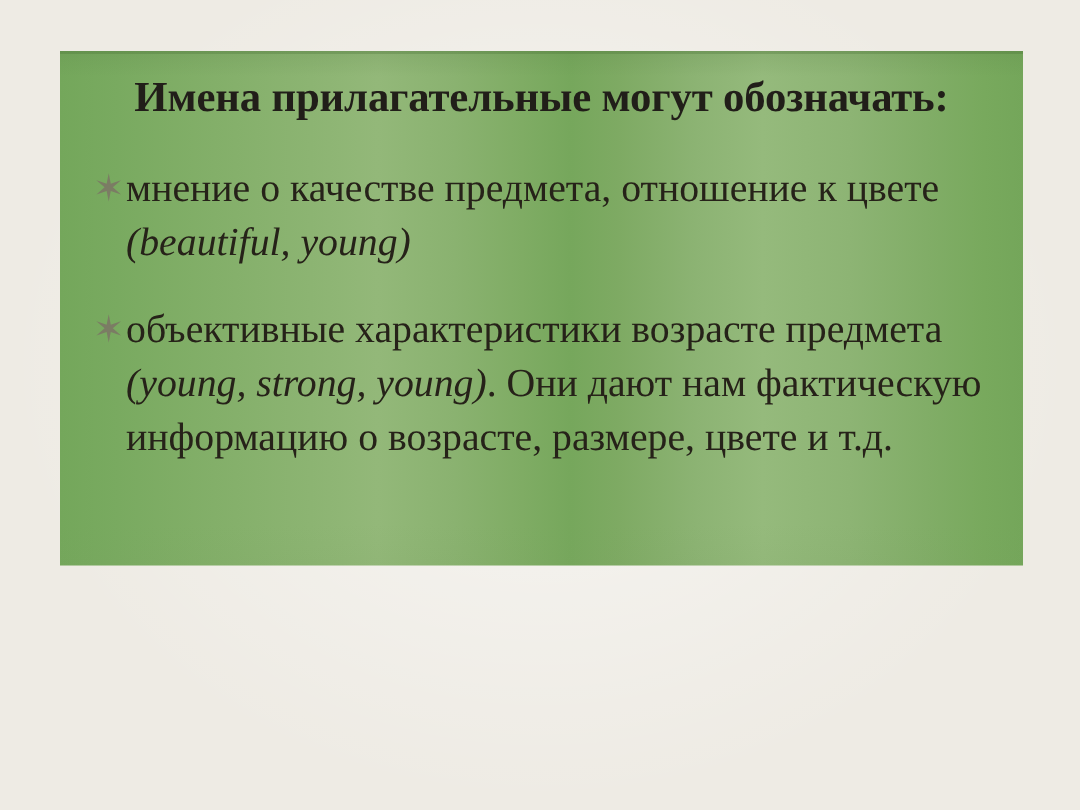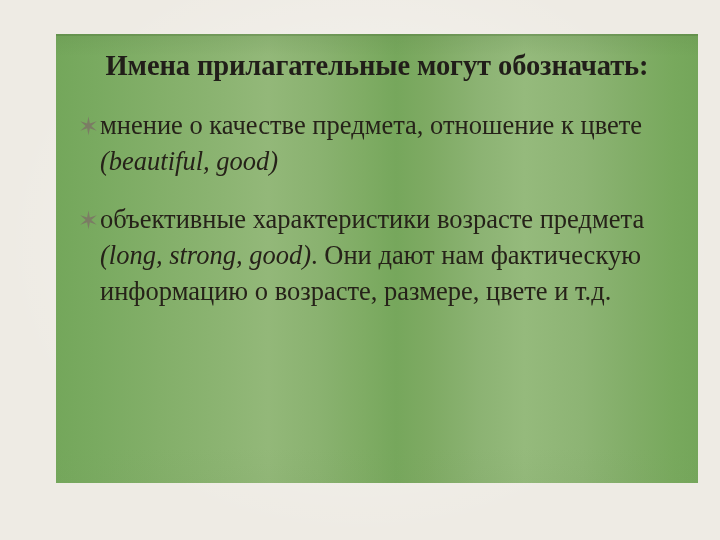--- a/index.html
+++ b/index.html
@@ -27,24 +27,24 @@
     content: "";
     position: absolute;
     inset: 0;
     background:
       radial-gradient(ellipse at 50% 45%, rgba(255,255,255,0.55) 0%, rgba(232,228,219,0.0) 70%);
     pointer-events: none;
   }
 
   #content-panel {
     position: absolute;
-    left: 56px;
+    left: 40px;
     top: 34px;
     width: 642px;
-    height: 449px;
+    height: 343px;
     background:
       linear-gradient(to right,
         #74a75b 0%,
         #79aa60 6%,
         #83af69 16%,
         #8cb472 26%,
         #93b879 33%,
         #8ab270 41%,
         #7fac64 48%,
         #76a75c 53%,
@@ -131,26 +131,26 @@
 
   <div id="content-panel">
     <div class="panel-inner">
 
       <h1 id="slide-title">Имена прилагательные могут обозначать:</h1>
 
       <ul id="bullet-list">
 
         <li class="bullet-item" id="bullet-item-1">
           <span class="bullet-marker">✶</span>
-          <span class="bullet-text"><span>мнение о качестве предмета, отношение к цвете </span><span class="em-term">(beautiful, good)</span></span>
+          <span class="bullet-text"><span>мнение о качестве предмета, отношение к цвете </span><span class="em-term">(beautiful, young)</span></span>
         </li>
 
         <li class="bullet-item" id="bullet-item-2">
           <span class="bullet-marker">✶</span>
-          <span class="bullet-text"><span>объективные характеристики возрасте предмета </span><span class="em-term">(long, strong, good)</span><span>. Они дают нам фактическую информацию о возрасте, размере, цвете и т.д.</span></span>
+          <span class="bullet-text"><span>объективные характеристики возрасте предмета </span><span class="em-term">(young, strong, young)</span><span>. Они дают нам фактическую информацию о возрасте, размере, цвете и т.д.</span></span>
         </li>
 
       </ul>
 
     </div>
   </div>
 
 </div>
 
 </body></html>

